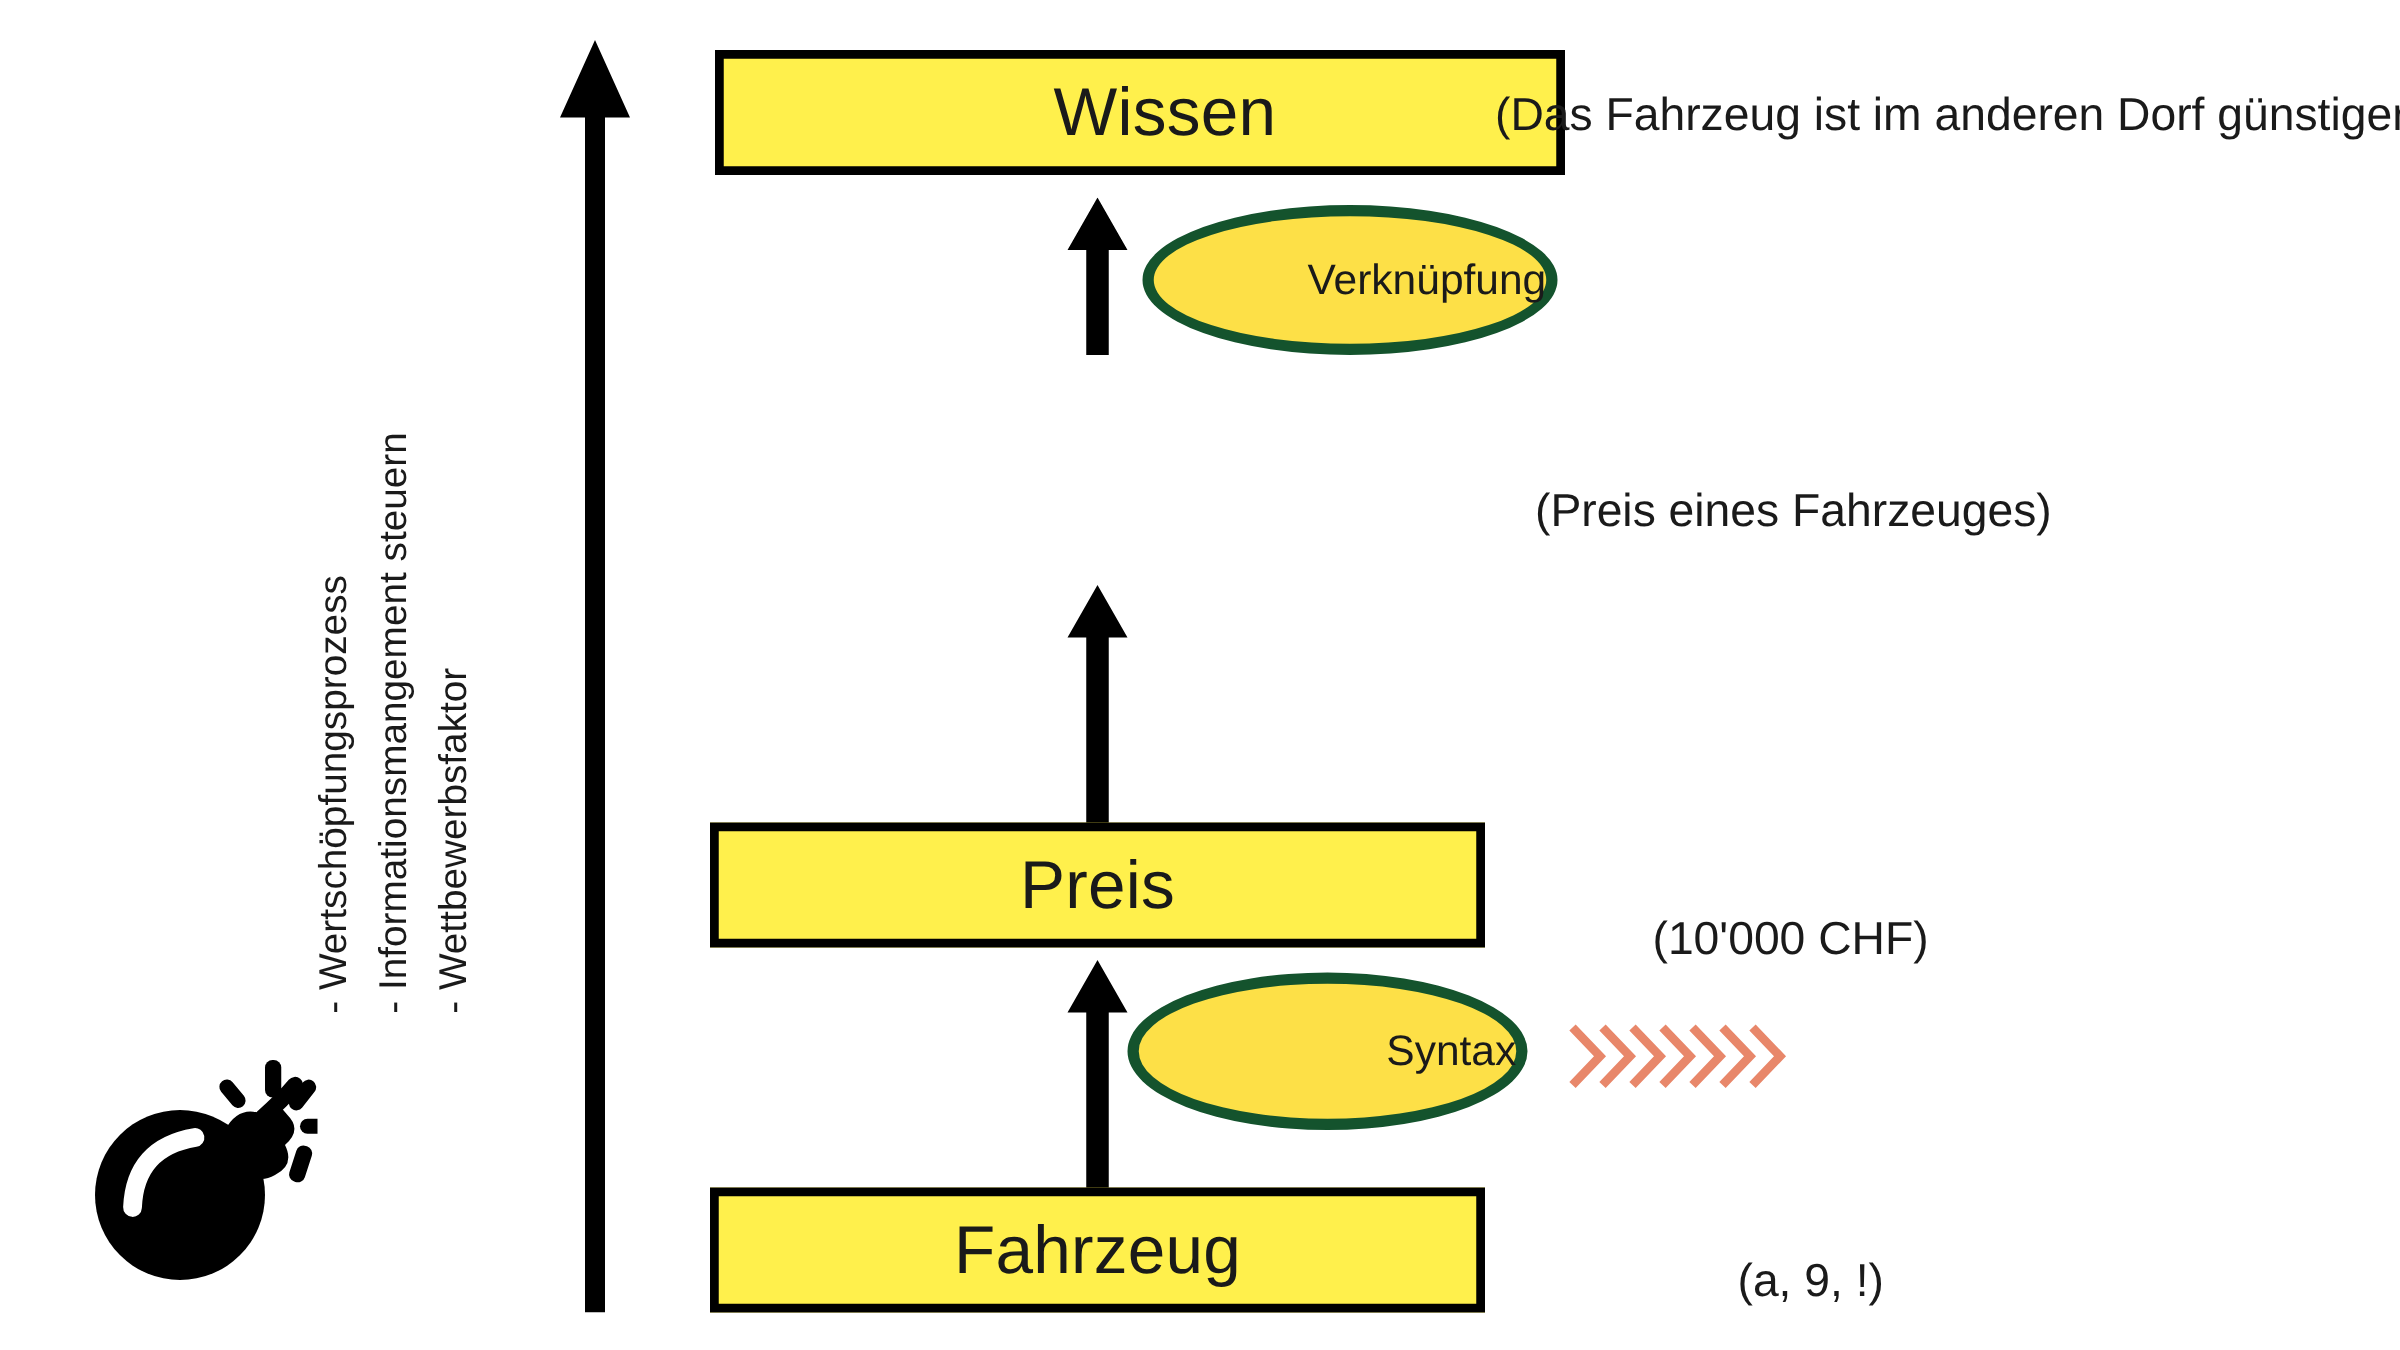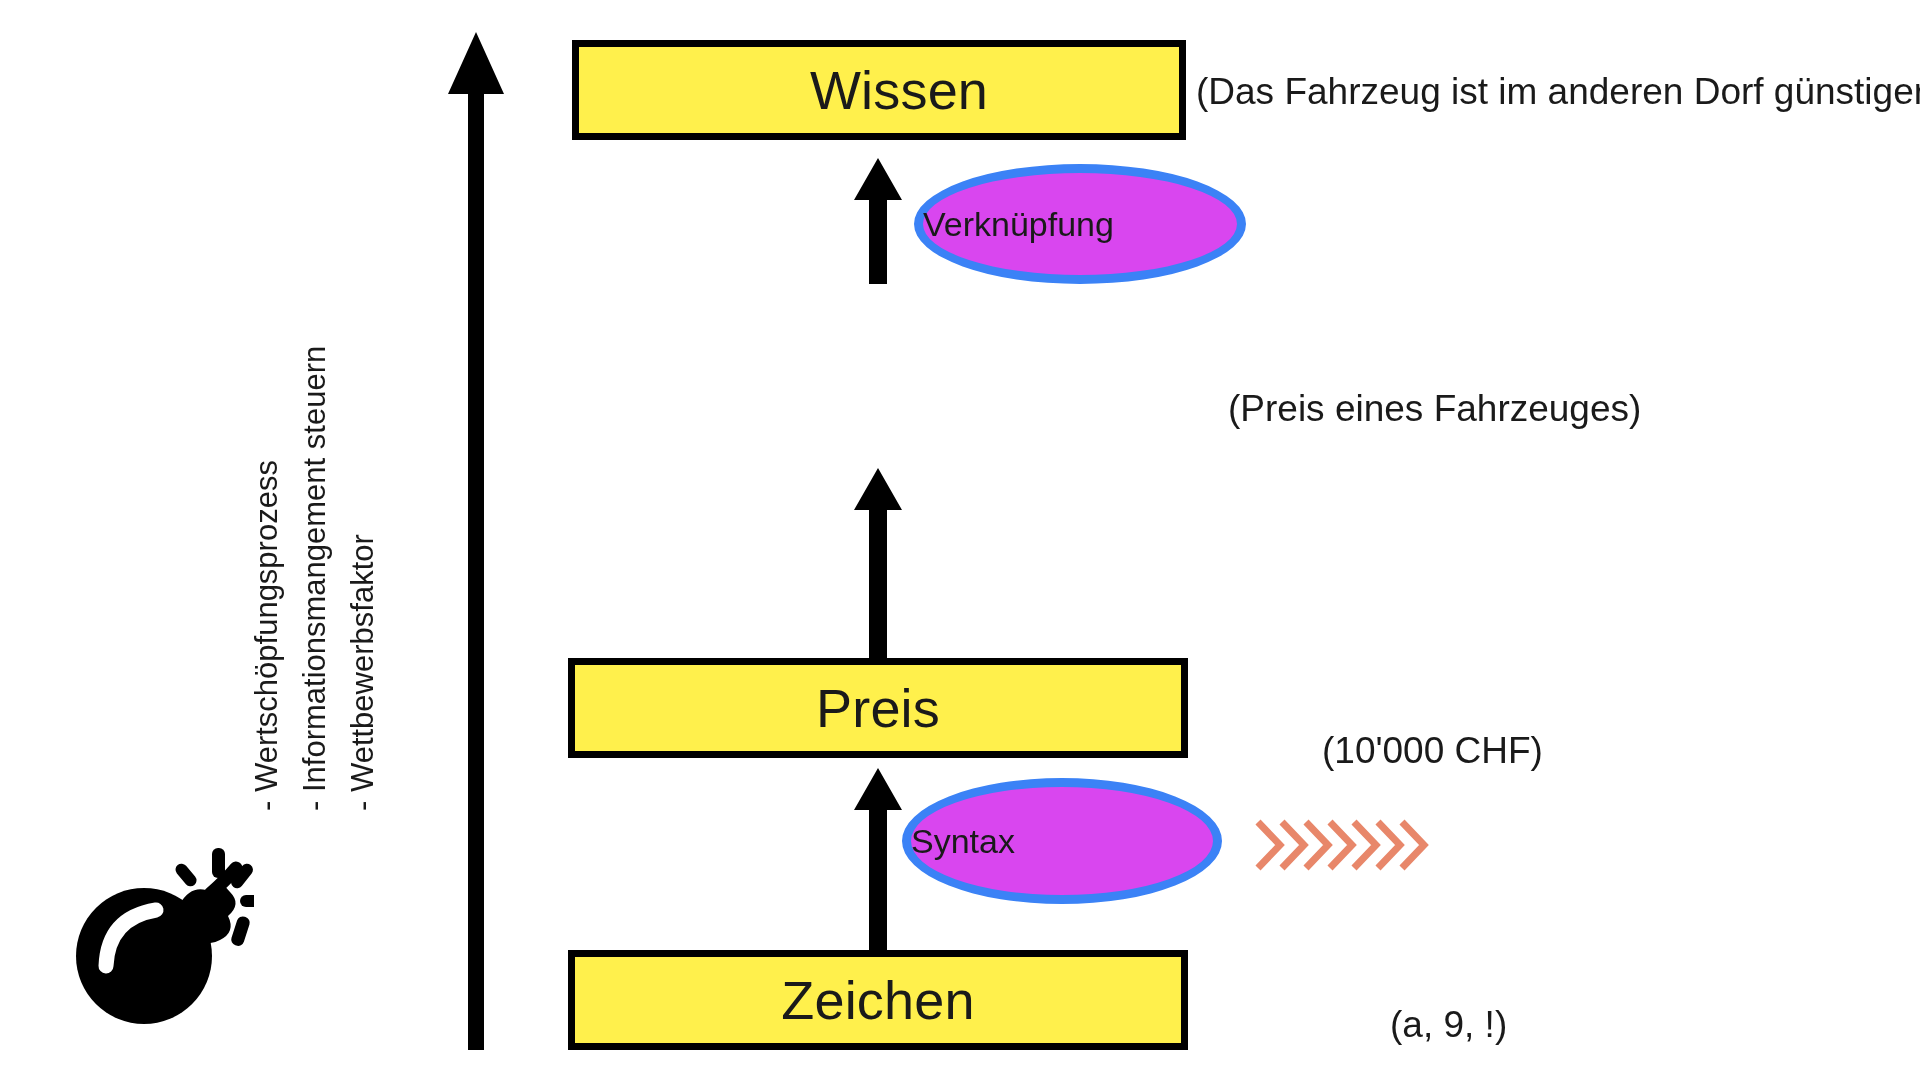--- a/index.html
+++ b/index.html
@@ -34,21 +34,21 @@
     justify-content: center;
   }
   .layer-box .layer-label {
     font-size: 54px;
     font-weight: 400;
     color: #1a1a1a;
     letter-spacing: 0.2px;
     line-height: 1;
   }
 
-  .box-wissen      { left: 572px; top: 40px;  width: 614px; height: 100px; padding-left: 40px; }
+  .box-wissen      { left: 572px; top: 40px;  width: 680px; height: 100px; padding-left: 40px; }
   .box-information { left: 570px; top: 358px; width: 616px; height: 100px; }
   .box-daten       { left: 568px; top: 658px; width: 620px; height: 100px; }
   .box-zeichen     { left: 568px; top: 950px; width: 620px; height: 100px; }
 
   
   .annot {
     position: absolute;
     font-size: 37px;
     color: #1a1a1a;
     white-space: nowrap;
@@ -57,26 +57,26 @@
   .annot-wissen      { left: 1196px; top: 73px; }
   .annot-information { left: 1228px; top: 390px; }
   .annot-daten       { left: 1322px; top: 732px; }
   .annot-zeichen     { left: 1390px; top: 1006px; }
   .annot-syntax      { left: 1455px; top: 824px; }
 
   
   .ellipse {
     position: absolute;
     box-sizing: border-box;
-    background: #d946ef;
-    border: 9px solid #3b82f6;
+    background: #fde047;
+    border: 9px solid #14532d;
     border-radius: 50%;
     display: flex;
     align-items: center;
-    justify-content: flex-start;
+    justify-content: flex-end;
   }
   .ellipse .ellipse-label {
     font-size: 34px;
     color: #1a1a1a;
     white-space: nowrap;
     line-height: 1;
   }
   .ell-verknuepfung  { left: 914px; top: 164px; width: 332px; height: 120px; }
   .ell-zusammenhang  { left: 908px; top: 478px; width: 340px; height: 122px; }
   .ell-syntax        { left: 902px; top: 778px; width: 320px; height: 126px; }
@@ -199,17 +199,17 @@
       <polyline points="52,10 74,33 52,56"></polyline>
       <polyline points="76,10 98,33 76,56"></polyline>
       <polyline points="100,10 122,33 100,56"></polyline>
       <polyline points="124,10 146,33 124,56"></polyline>
       <polyline points="148,10 170,33 148,56"></polyline>
     </g>
   </svg>
 
 
   <div class="layer-box box-zeichen">
-    <span class="layer-label">Zeichen</span>
+    <span class="layer-label">Fahrzeug</span>
   </div>
   <div class="annot annot-zeichen">(a, 9, !)</div>
 
 </div>
 
 </body></html>

